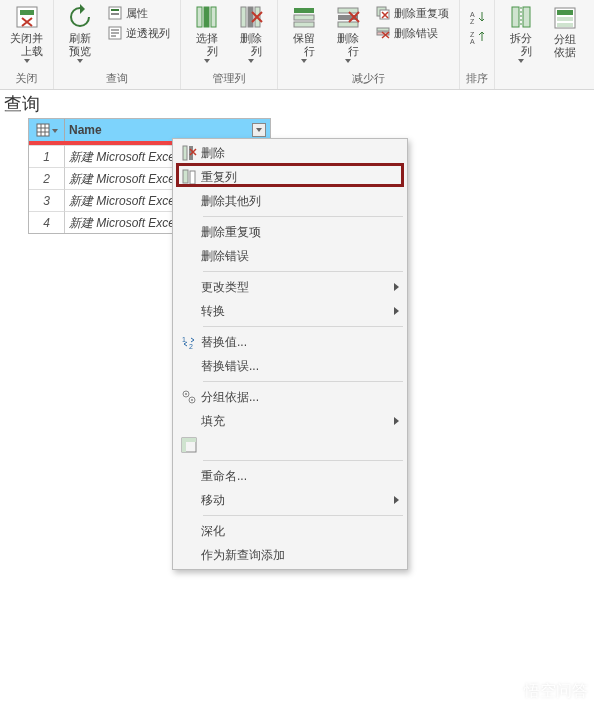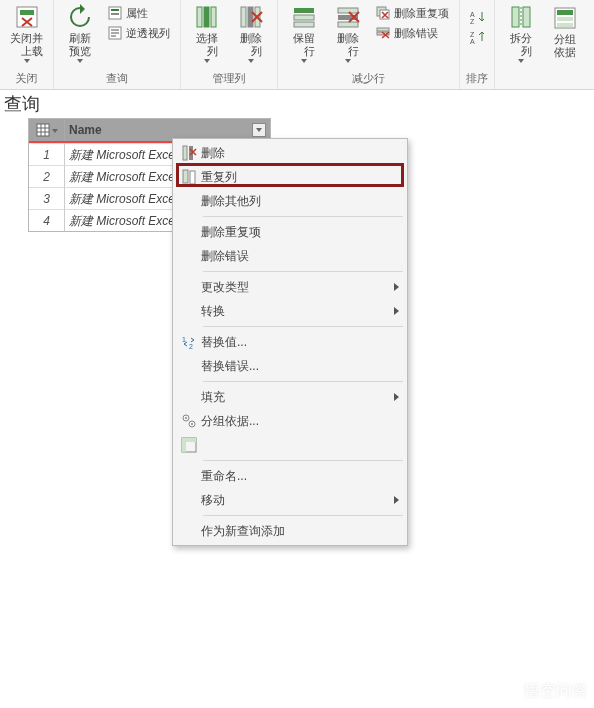--- a/index.html
+++ b/index.html
@@ -11,21 +11,21 @@
   .big-btn { display: flex; flex-direction: column; align-items: center; justify-content: flex-start; padding: 2px 4px; min-width: 40px; height: 62px; cursor: pointer; }
   .big-btn .ico { width: 28px; height: 28px; display: flex; align-items: center; justify-content: center; margin-bottom: 2px; }
   .big-btn .lbl { font-size: 11px; line-height: 13px; text-align: right; }
   .drop-tri { width:0; height:0; border-left:3px solid transparent; border-right:3px solid transparent; border-top:4px solid #666; margin-top:1px; }
   .mini-stack { display: flex; flex-direction: column; gap: 2px; padding-top: 2px; }
   .mini-btn { display: flex; align-items: center; gap: 4px; height: 18px; padding: 0 4px; cursor: pointer; font-size: 11px; white-space: nowrap; }
   .mini-btn .mico { width: 14px; height: 14px; display:flex; align-items:center; justify-content:center; }
   
   .editor-label { position: absolute; top: 90px; left: 0; font-size: 18px; padding: 2px 4px; color: #333; }
   .grid { position: absolute; top: 118px; left: 28px; border: 1px solid #b8b8b8; font-size: 12px; }
-  .grid .hdr { display:flex; background: #a3a3a3; border-bottom:2px solid #ef4444; }
+  .grid .hdr { display:flex; background: #7dd3fc; border-bottom:4px solid #ef4444; }
   .grid .hdr .corner { width: 36px; border-right: 1px solid #aaa; display:flex; align-items:center; justify-content:center; height:22px;}
   .grid .hdr .col { width: 205px; display:flex; align-items:center; justify-content:space-between; padding: 0 4px; height:22px; font-weight: bold; }
   .grid .row { display:flex; }
   .grid .row .rn { width: 36px; text-align:center; border-right:1px solid #ccc; border-top:1px solid #ddd; height:22px; line-height:22px; font-style: italic; color:#555;}
   .grid .row .cell { width: 205px; padding: 0 4px; border-top:1px solid #ddd; height:22px; line-height:22px; font-style: italic; overflow:hidden; white-space:nowrap;}
   .col-drop { width:14px; height:14px; border:1px solid #888; background:#eee; display:flex; align-items:center; justify-content:center;}
   
   .ctx-menu { position: absolute; top: 138px; left: 172px; width: 236px; background:#f4f4f4; border:1px solid #bcbcbc; box-shadow: 2px 3px 6px rgba(0,0,0,.25); padding: 2px 0; }
   .ctx-menu .item { display:flex; align-items:center; height:24px; padding: 0 22px 0 4px; position:relative; cursor: default; }
   .ctx-menu .item .mico { width:24px; display:flex; justify-content:center; }
@@ -333,55 +333,59 @@
         </svg>
       </div>
       <div class="txt">替换值...</div>
     </div>
   <div class="item">
       <div class="mico"></div>
       <div class="txt">替换错误...</div>
     </div>
   <div class="sep"></div>
   <div class="item">
-      <div class="mico"></div>
-      <div class="txt">填充</div>
-      <div class="arrow"></div>
-    </div>
-  <div class="item">
       <div class="mico">
         <svg width="16" height="16">
           <circle cx="5" cy="5" r="3" fill="none" stroke="#888"></circle>
           <circle cx="11" cy="11" r="3" fill="none" stroke="#888"></circle>
           <circle cx="5" cy="5" r="1" fill="#888"></circle>
           <circle cx="11" cy="11" r="1" fill="#888"></circle>
         </svg>
       </div>
       <div class="txt">分组依据...</div>
     </div>
   <div class="item">
+      <div class="mico"></div>
+      <div class="txt">填充</div>
+      <div class="arrow"></div>
+    </div>
+  <div class="item">
       <div class="mico">
         <svg width="16" height="16">
           <rect x="1" y="1" width="14" height="14" fill="none" stroke="#888"></rect>
           <rect x="1" y="1" width="14" height="4" fill="#cfe3cf"></rect>
           <rect x="1" y="1" width="4" height="14" fill="#cfe3cf"></rect>
         </svg>
       </div>
     </div>
   <div class="sep"></div>
   <div class="item">
       <div class="mico"></div>
       <div class="txt">重命名...</div>
     </div>
   <div class="item">
       <div class="mico"></div>
       <div class="txt">移动</div>
       <div class="arrow"></div>
     </div>
   <div class="sep"></div>
+  <div class="item">
+      <div class="mico"></div>
+      <div class="txt">深化</div>
+    </div>
   <div class="item">
       <div class="mico"></div>
       <div class="txt">作为新查询添加</div>
     </div>
 </div>
 
 <div class="highlight-box"></div>
 
 <div class="watermark">
   <div class="circ"></div>

